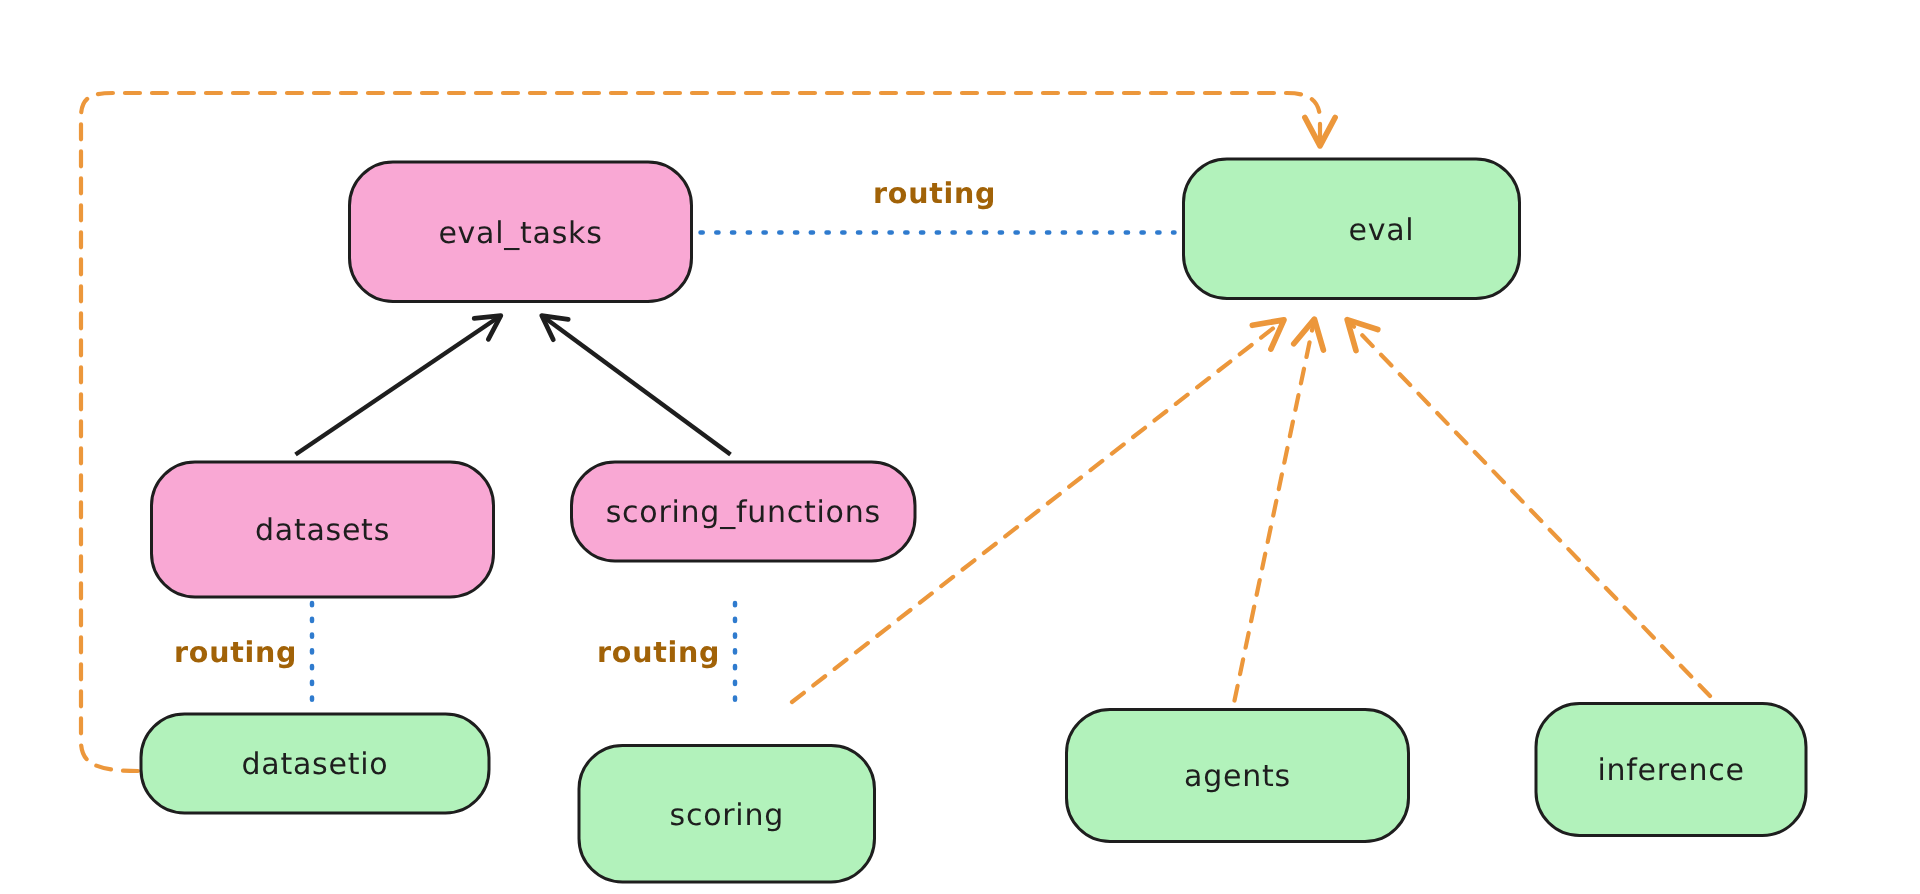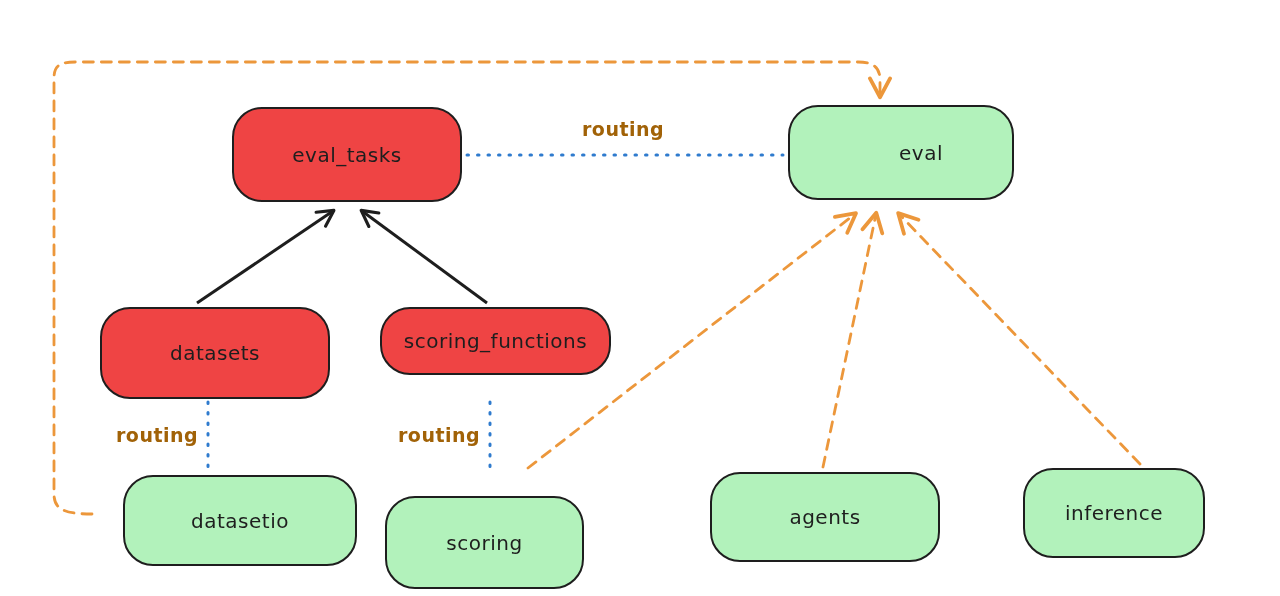--- a/index.html
+++ b/index.html
@@ -22,21 +22,21 @@
     border: 2.5px solid #1e1e1e;
     border-radius: 30px;
     display: flex;
     align-items: center;
     justify-content: center;
     font-size: 20px;
     font-weight: 500;
     color: #1e1e1e;
     letter-spacing: 0.5px;
   }
-  .node.blue  { background: #ef4444; }
+  .node.blue  { background: #f9a8d4; }
   .node.green { background: #b2f2bb; }
   .edge-label {
     position: absolute;
     font-size: 19px;
     font-weight: 700;
     color: #a16207;
     letter-spacing: 0.5px;
   }
 </style>
 </head>
@@ -76,21 +76,21 @@
   </div>
 
   <div class="node blue" style="left:100px; top:307px; width:230px; height:92px;">
     <span>datasets</span>
   </div>
 
   <div class="node blue" style="left:380px; top:307px; width:231px; height:68px;">
     <span>scoring_functions</span>
   </div>
 
-  <div class="node green" style="left:93px; top:475px; width:234px; height:91px;margin-left:30px;">
+  <div class="node green" style="left:93px; top:475px; width:234px; height:68px;">
     <span>datasetio</span>
   </div>
 
   <div class="node green" style="left:385px; top:496px; width:199px; height:93px;">
     <span>scoring</span>
   </div>
 
   <div class="node green" style="left:710px; top:472px; width:230px; height:90px;">
     <span>agents</span>
   </div>

